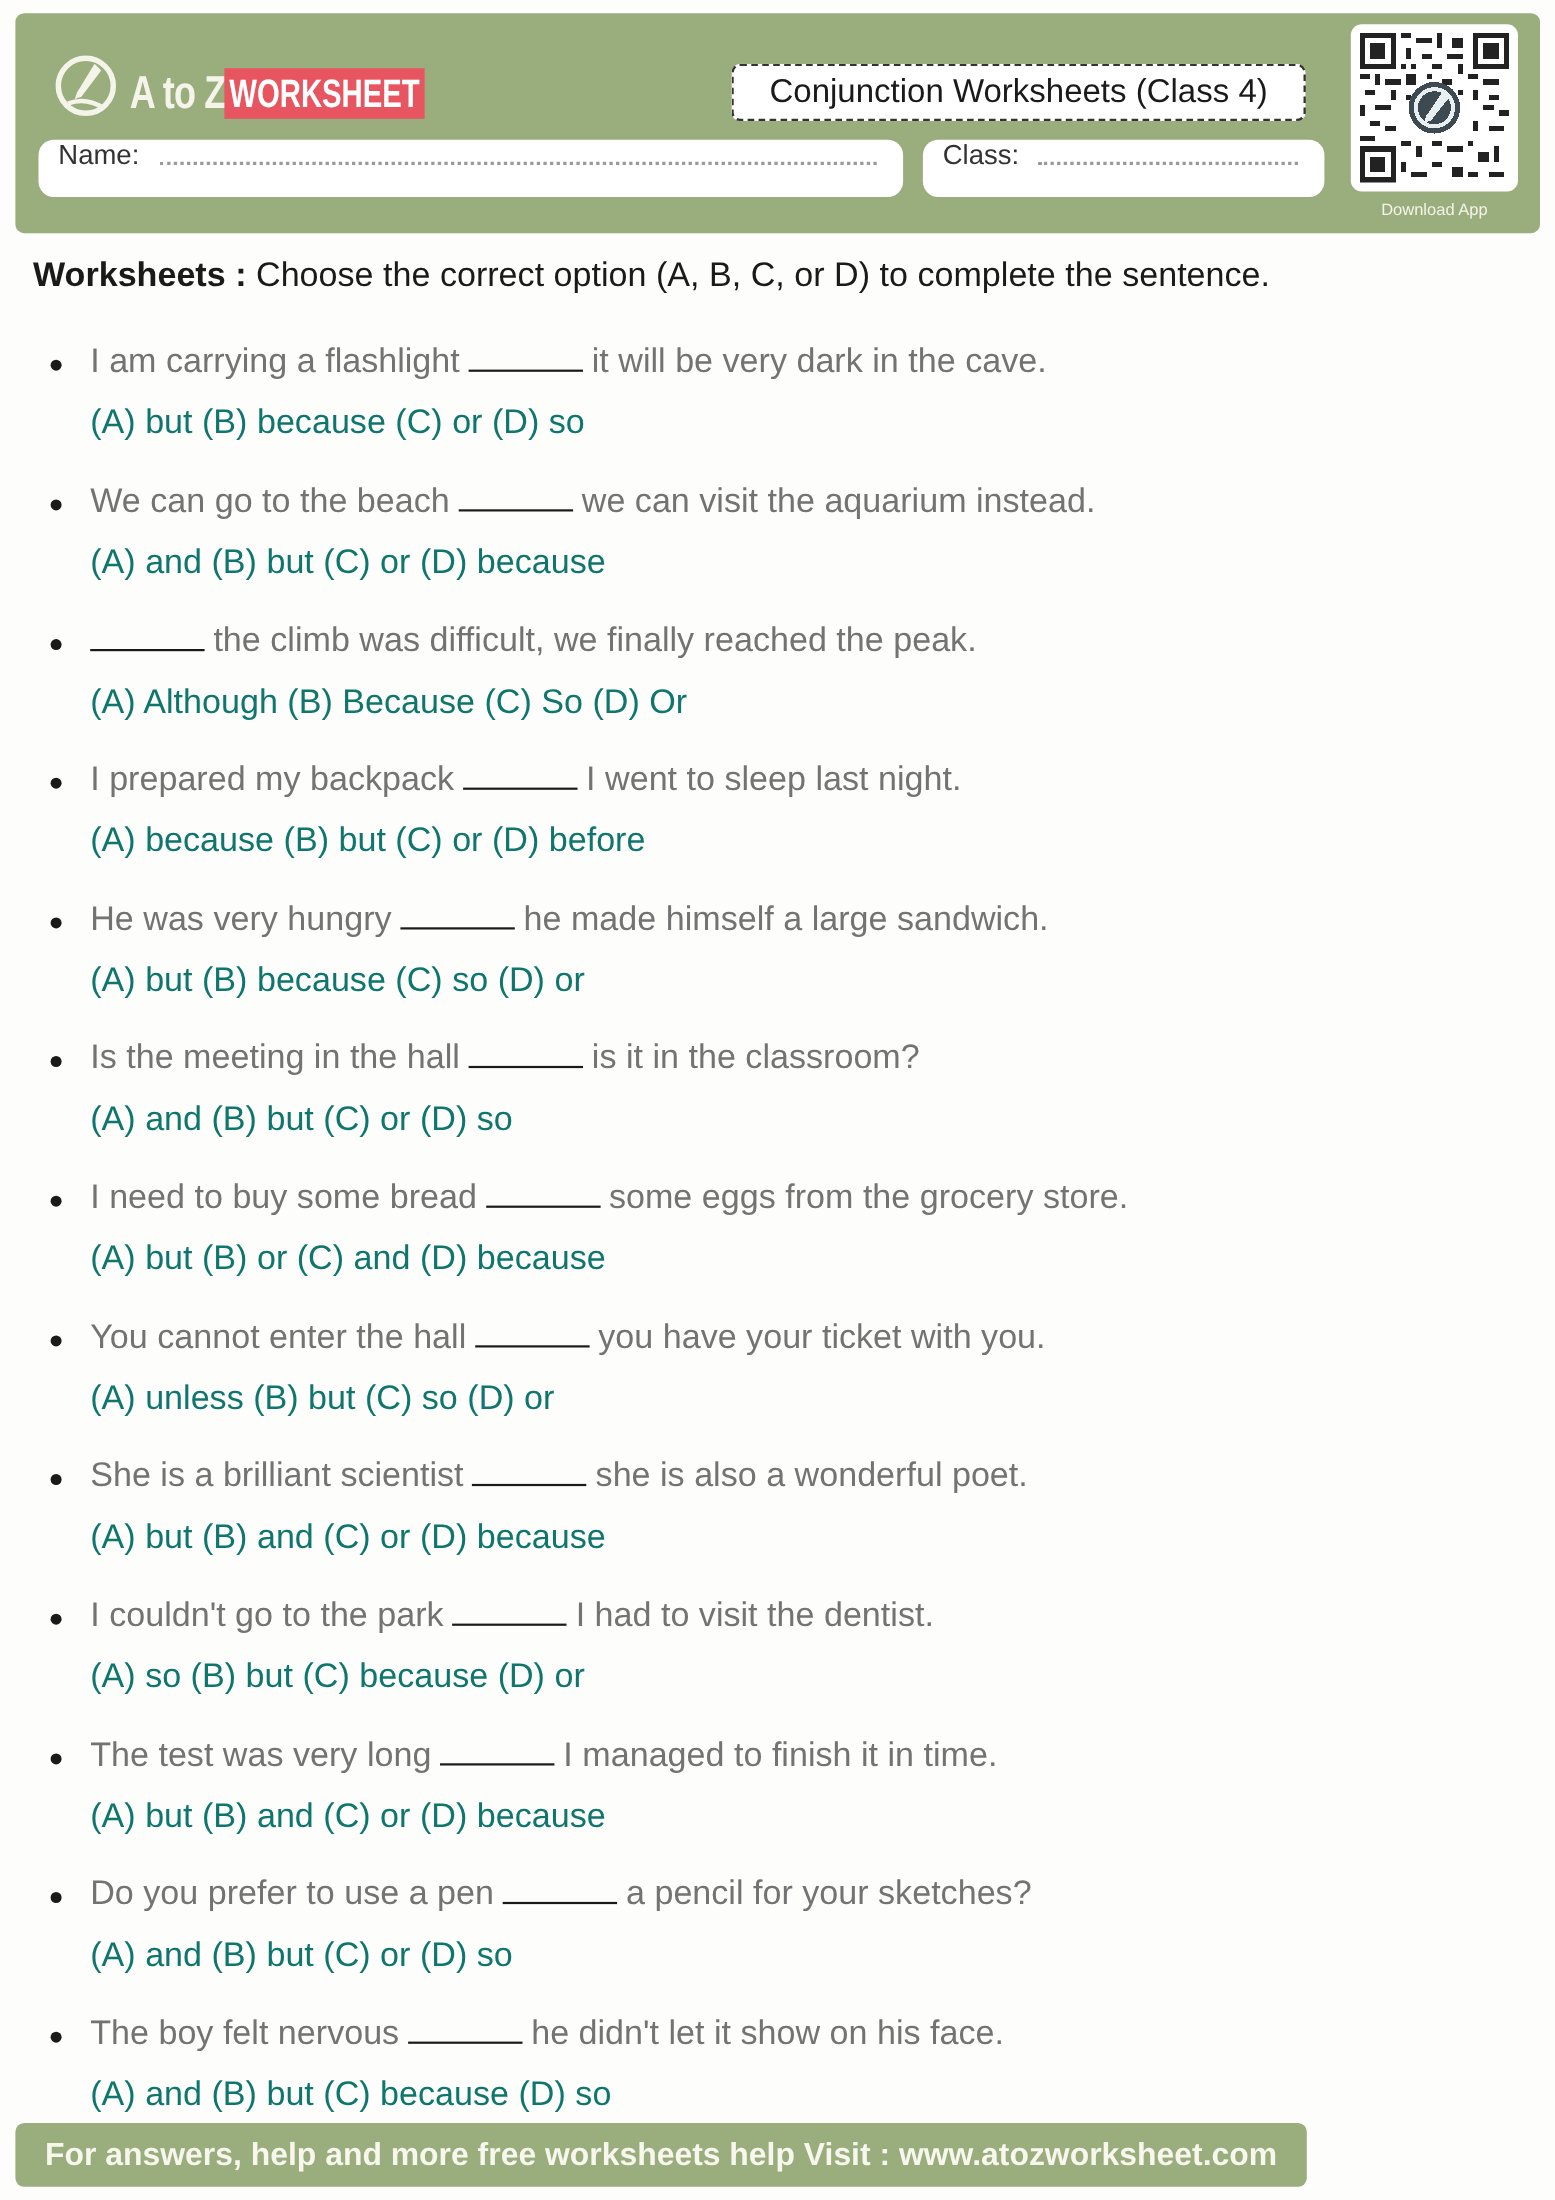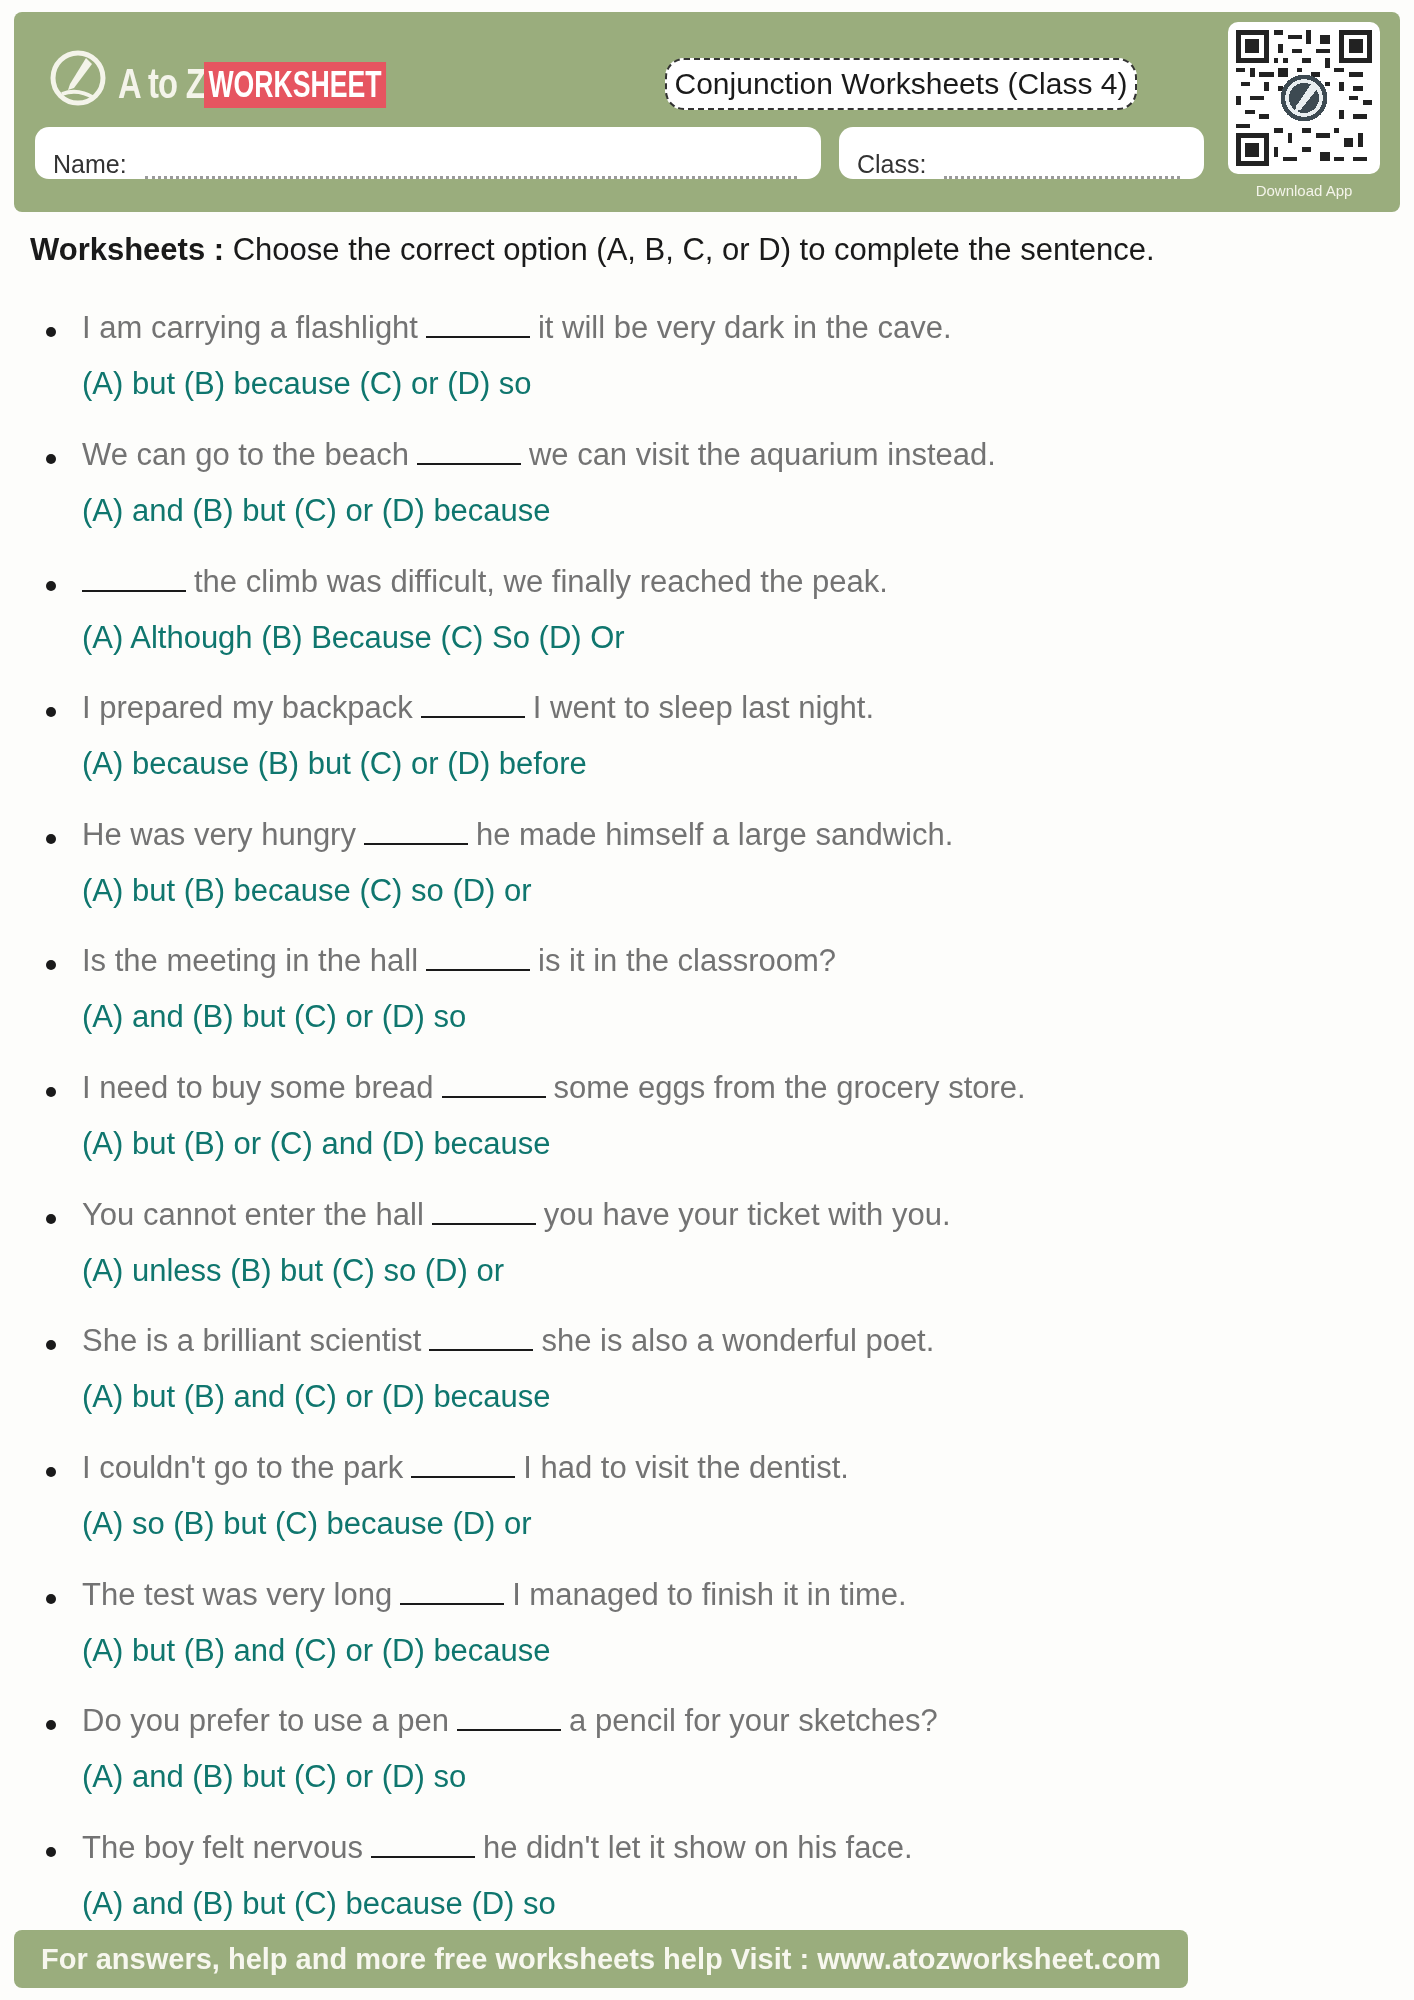--- a/index.html
+++ b/index.html
@@ -19,28 +19,28 @@
       font-family: "Liberation Sans", sans-serif; font-weight: bold; color: #f4f4ea;
       font-size: 42px; letter-spacing: -1px; margin-left: 10px; transform: scaleX(0.78);
       transform-origin: left center; width: 100px; white-space: nowrap;
     }
     .logo-ws {
       background: #e65560; color: #fff; font-weight: bold; font-size: 36px;
       padding: 2px 6px; transform: scaleX(0.74); transform-origin: left center;
       margin-left: -14px; letter-spacing: 0px; white-space: nowrap; line-height: 42px;
     }
     .title-box {
-      position: absolute; left: 651px; top: 46px; width: 472px; height: 52px;
-      background: #fff; border: 2px dashed #333; border-radius: 19px;
+      position: absolute; left: 651px; top: 46px; width: 522px; height: 52px;
+      background: #fff; border: 2px dashed #333; border-radius: 8px;
       display: flex; align-items: center; justify-content: center;
       font-size: 30px; color: #1a1a1a; box-sizing: border-box;
     }
     .field {
       position: absolute; top: 115px; height: 52px; background: #fff; border-radius: 14px;
-      display: flex; align-items: flex-end; box-sizing: border-box; padding-left: 18px;
+      display: flex; align-items: flex-start; box-sizing: border-box; padding-left: 18px;
     }
     .field-label { font-size: 25px; color: #333; }
     .field-line {
       flex: 1; margin: 0 24px 0 18px; border-bottom: 3px dotted #9a9a9a; height: 0; margin-top: 20px;
     }
     .field-name { left: 21px; width: 786px; }
     .field-class { left: 825px; width: 365px; }
     .qr {
       position: absolute; left: 1214px; top: 10px; width: 152px; height: 152px;
       background: #fff; border-radius: 10px; box-sizing: border-box; padding: 8px;

